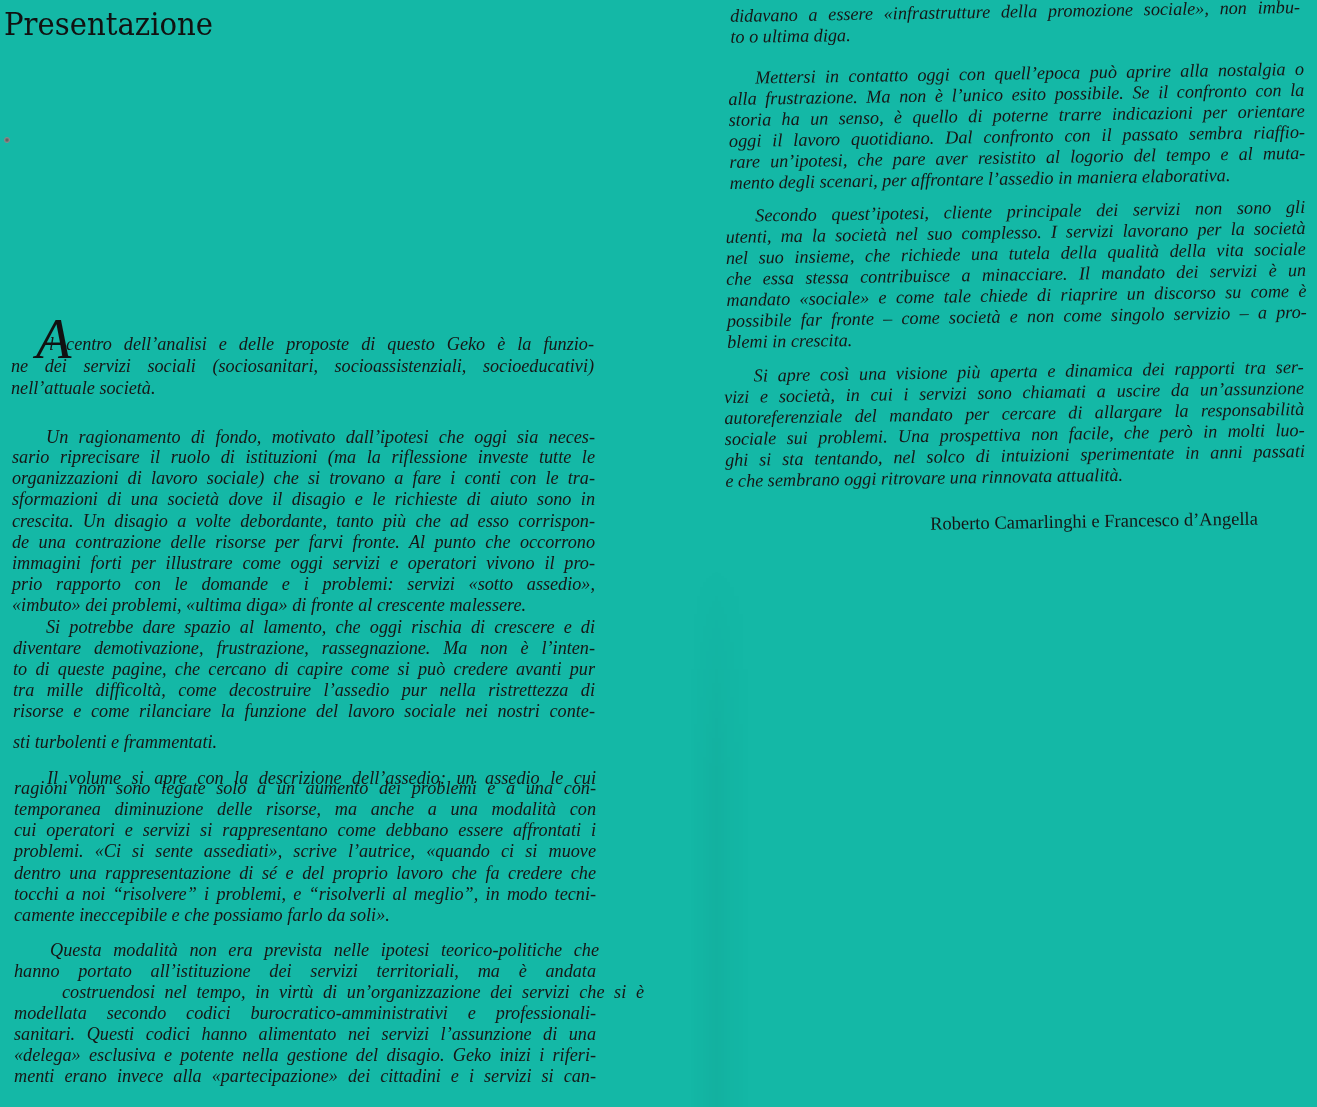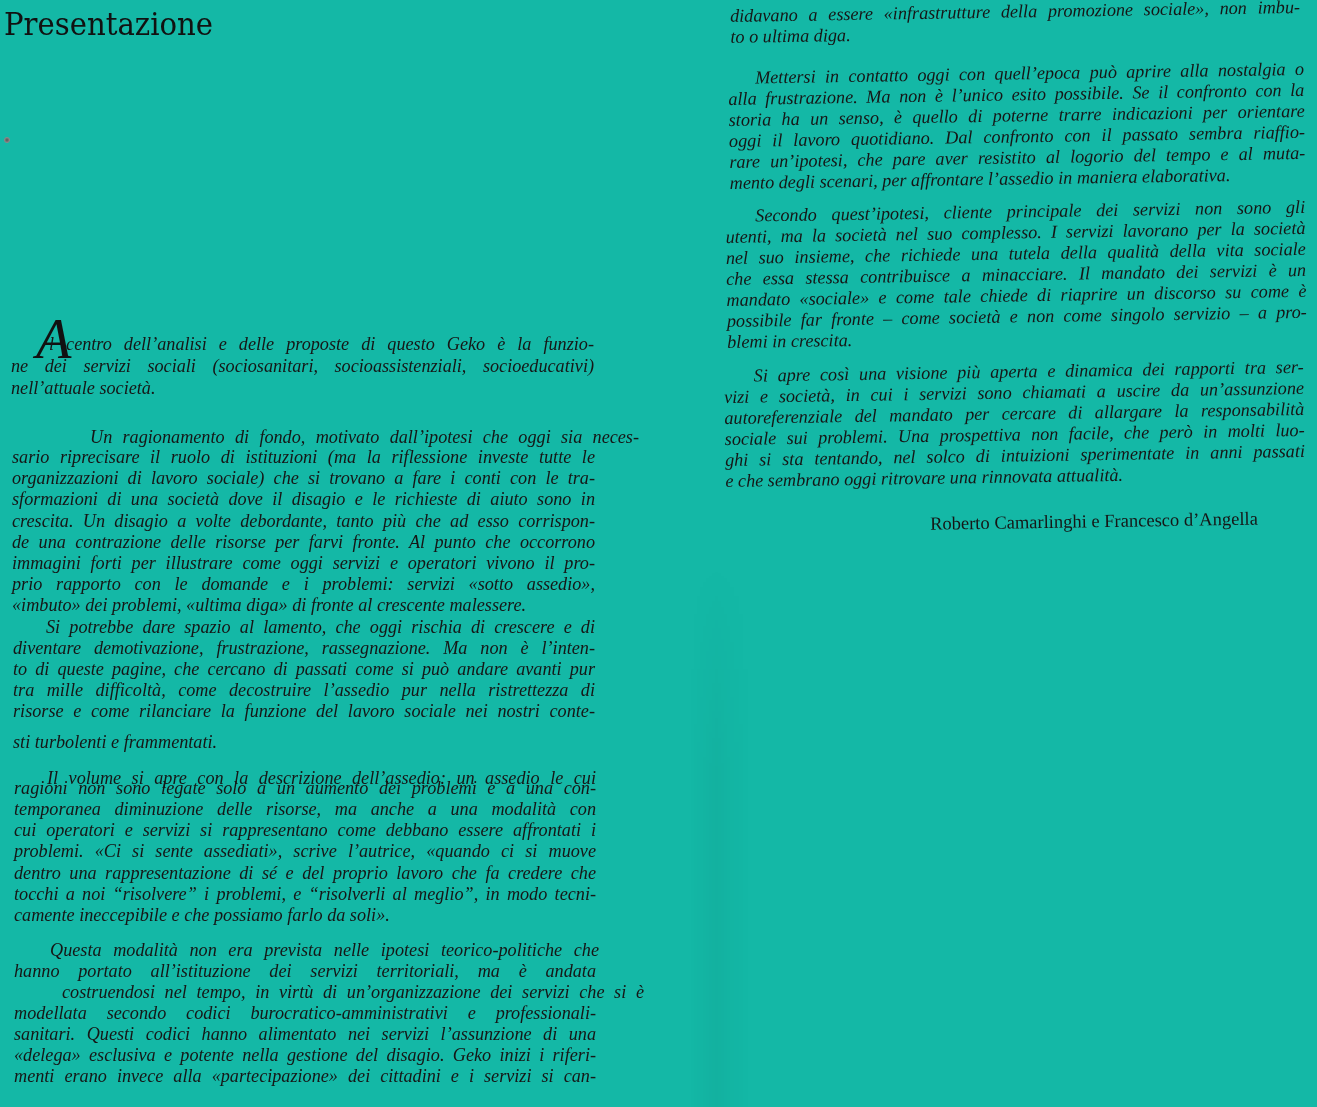--- a/index.html
+++ b/index.html
@@ -116,35 +116,35 @@
 
     <span class="dropcap">A</span>
 
     <div class="para" style="left:11px; top:334px; width:583px;">
       <span class="line" style="top:0; left:38px; width:545px;">l centro dell’analisi e delle proposte di questo Geko è la funzio-</span>
       <span class="line" style="top:22px; width:583px;">ne dei servizi sociali (sociosanitari, socioassistenziali, socioeducativi)</span>
       <span class="line last" style="top:44px;">nell’attuale società.</span>
     </div>
 
     <div class="para" style="left:12px; top:427px; width:583px;">
-      <span class="line" style="top:0; left:34px; width:549px;margin-left:44px;">Un ragionamento di fondo, motivato dall’ipotesi che oggi sia neces-</span>
+      <span class="line" style="top:0; left:34px; width:549px;">Un ragionamento di fondo, motivato dall’ipotesi che oggi sia neces-</span>
       <span class="line" style="top:20px; width:583px;">sario riprecisare il ruolo di istituzioni (ma la riflessione investe tutte le</span>
       <span class="line" style="top:41px; width:583px;">organizzazioni di lavoro sociale) che si trovano a fare i conti con le tra-</span>
       <span class="line" style="top:62px; width:583px;">sformazioni di una società dove il disagio e le richieste di aiuto sono in</span>
       <span class="line" style="top:84px; width:583px;">crescita. Un disagio a volte debordante, tanto più che ad esso corrispon-</span>
       <span class="line" style="top:105px; width:583px;">de una contrazione delle risorse per farvi fronte. Al punto che occorrono</span>
       <span class="line" style="top:126px; width:583px;">immagini forti per illustrare come oggi servizi e operatori vivono il pro-</span>
       <span class="line" style="top:147px; width:583px;">prio rapporto con le domande e i problemi: servizi «sotto assedio»,</span>
       <span class="line last" style="top:168px;">«imbuto» dei problemi, «ultima diga» di fronte al crescente malessere.</span>
     </div>
 
     <div class="para" style="left:13px; top:617px; width:582px;">
       <span class="line" style="top:0; left:33px; width:549px;">Si potrebbe dare spazio al lamento, che oggi rischia di crescere e di</span>
       <span class="line" style="top:21px; width:582px;">diventare demotivazione, frustrazione, rassegnazione. Ma non è l’inten-</span>
-      <span class="line" style="top:42px; width:582px;">to di queste pagine, che cercano di passati come si può andare avanti pur</span>
+      <span class="line" style="top:42px; width:582px;">to di queste pagine, che cercano di capire come si può credere avanti pur</span>
       <span class="line" style="top:63px; width:582px;">tra mille difficoltà, come decostruire l’assedio pur nella ristrettezza di</span>
       <span class="line" style="top:84px; width:582px;">risorse e come rilanciare la funzione del lavoro sociale nei nostri conte-</span>
       <span class="line last" style="top:115px;">sti turbolenti e frammentati.</span>
     </div>
 
     <div class="para" style="left:14px; top:756px; width:582px;">
       <span class="line" style="top:12px; left:33px; width:549px;">Il volume si apre con la descrizione dell’assedio: un assedio le cui</span>
       <span class="line" style="top:22px; width:582px;">ragioni  non sono legate solo a un aumento dei problemi e a una con-</span>
       <span class="line" style="top:43px; width:582px;">temporanea diminuzione delle risorse, ma anche a una modalità con</span>
       <span class="line" style="top:64px; width:582px;">cui operatori e servizi si rappresentano come debbano essere affrontati i</span>

